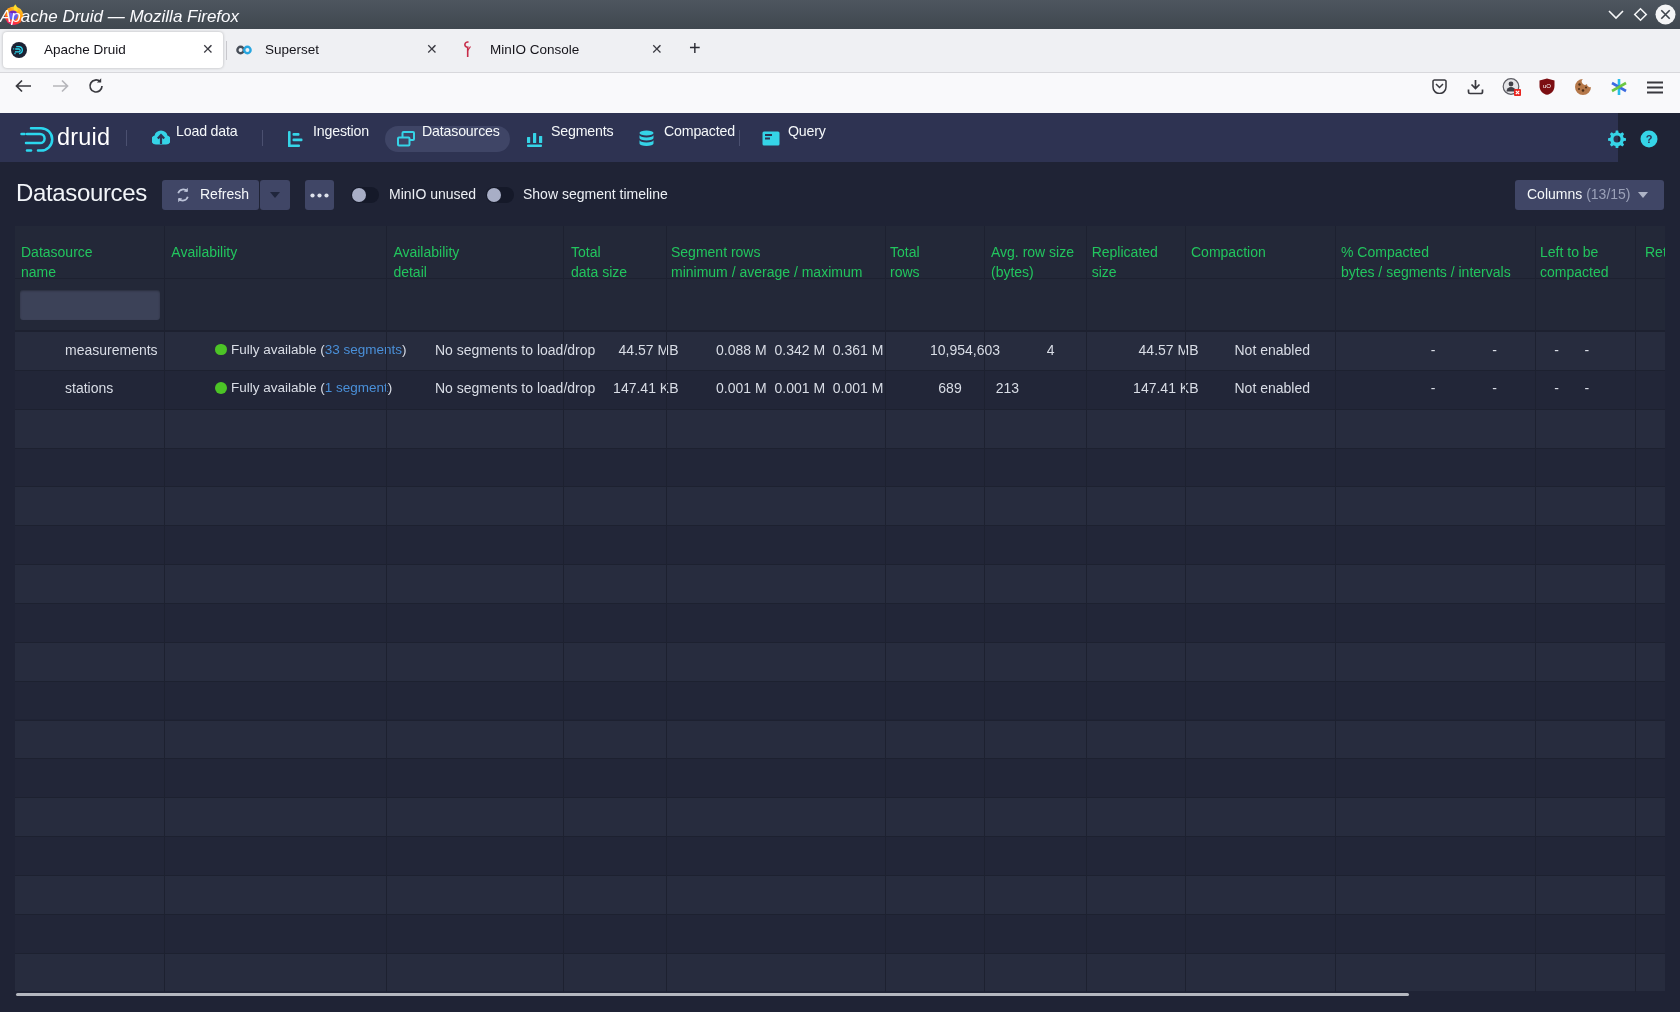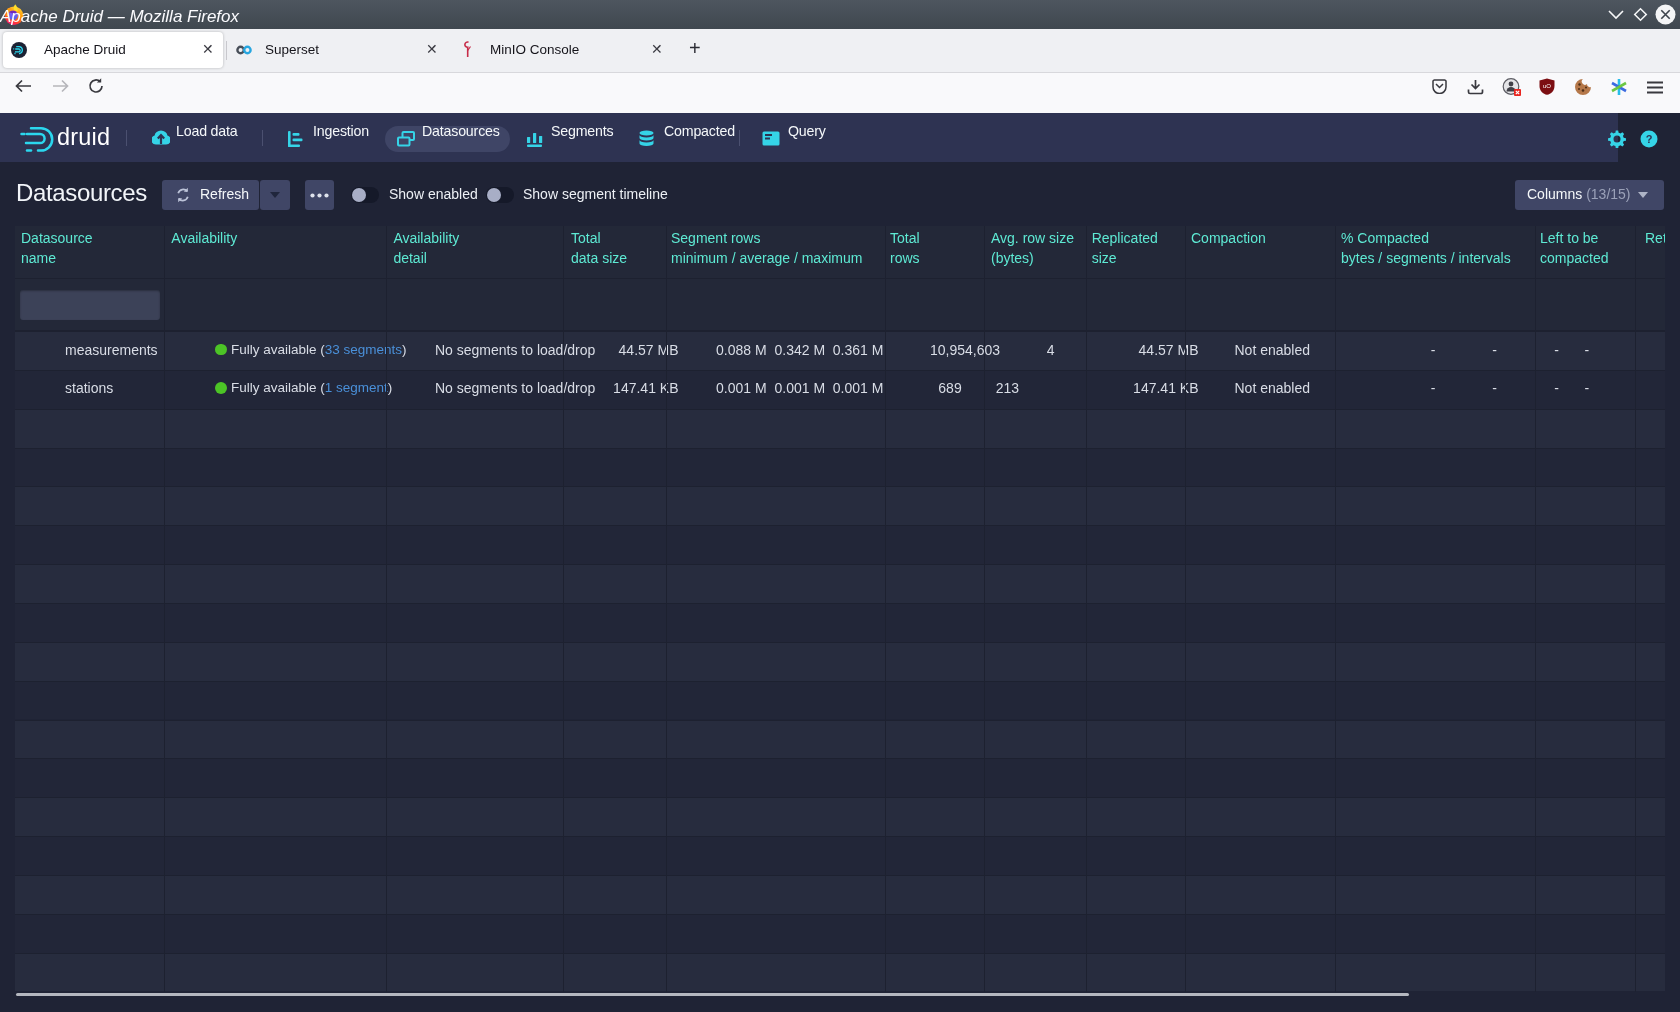--- a/index.html
+++ b/index.html
@@ -39,21 +39,21 @@
 #pagehdr { position:absolute; left:0; top:162px; width:1680px; height:65px; }
 #pgtitle { position:absolute; left:16px; top:17px; font-size:24px; color:#f2f5f9; letter-spacing:-0.35px; }
 .btn { position:absolute; top:17.5px; height:30px; background:#404666; border-radius:3px; color:#f5f8fa; }
 .toggle { position:absolute; width:28px; height:16px; background:#151929; border-radius:8px; }
 .knob { position:absolute; left:1px; top:1px; width:14px; height:14px; border-radius:7px; background:#a8aec6; }
 .toglabel { position:absolute; font-size:14px; color:#edf0f5; }
 
 
 #tbl { position:absolute; left:15px; top:226px; width:1650px; height:766px; overflow:hidden; }
 .vline { position:absolute; top:0; bottom:0; width:1px; background:#1d2130; z-index:3; }
-.hdrcell { position:absolute; top:3px; font-size:14px; line-height:19.5px; color:#5eead4; white-space:pre; }
+.hdrcell { position:absolute; top:17px; font-size:14px; line-height:19.5px; color:#22c55e; white-space:pre; }
 #hdrrow { position:absolute; left:0; top:0; width:1650px; height:53px; background:#232838; border-bottom:1px solid #1d2130; }
 #filterrow { position:absolute; left:0; top:53px; width:1650px; height:52px; background:#232838; border-bottom:1px solid #1d2130; }
 #filterinput { position:absolute; left:5px; top:11px; width:140px; height:30px; background:#3c4258;
   border-radius:3px; box-shadow:inset 0 1px 2px rgba(0,0,0,0.3); }
 .row { position:absolute; left:0; width:1650px; height:38.85px; border-top:1px solid #1d2130; }
 .row.lt { background:#272c3e; }
 .row.dk { background:#222638; }
 .cell { position:absolute; font-size:14px; color:#d9dde6; white-space:pre;margin-left:44px; }
 .link { color:#4a90d9; }
 #hscroll { position:absolute; left:16px; top:992.5px; width:1393px; height:3.5px; background:#b4b7bf; border-radius:2px; }
@@ -257,21 +257,21 @@
   <div class="btn" style="left:305px;width:29px">
     <svg class="abs" style="left:5px;top:13px" width="19" height="5" viewBox="0 0 19 5">
         <circle cx="2.5" cy="2.5" r="2.1" fill="#dfe3ec"></circle>
         <circle cx="9.5" cy="2.5" r="2.1" fill="#dfe3ec"></circle>
         <circle cx="16.5" cy="2.5" r="2.1" fill="#dfe3ec"></circle>
       </svg>
   </div>
   <div class="toggle" style="left:351px;top:25px">
       <div class="knob"></div>
     </div>
-  <div class="toglabel" style="left:389px;top:24px">Show enabled</div>
+  <div class="toglabel" style="left:389px;top:24px">MinIO unused</div>
   <div class="toggle" style="left:486px;top:25px">
       <div class="knob"></div>
     </div>
   <div class="toglabel" style="left:523px;top:24px">Show segment timeline</div>
   <div class="btn" style="left:1515px;width:149px">
     <span class="abs" style="left:12px;top:6.5px;font-size:14px">Columns <span style="color:#9aa1b8">(13/15)</span></span>
     <svg class="abs" style="left:123px;top:12.5px" width="10" height="6" viewBox="0 0 10 6">
       <path d="M0,0 h10 l-5,6 Z" fill="#aeb4c6"></path>
     </svg>
   </div>

